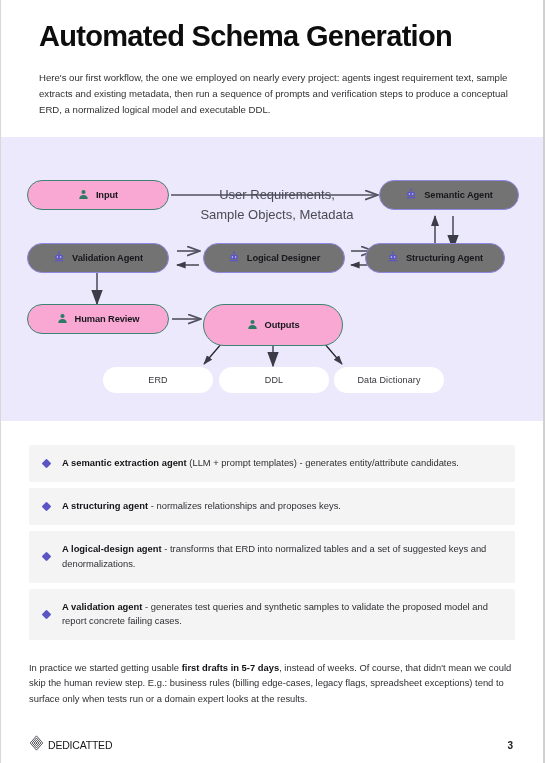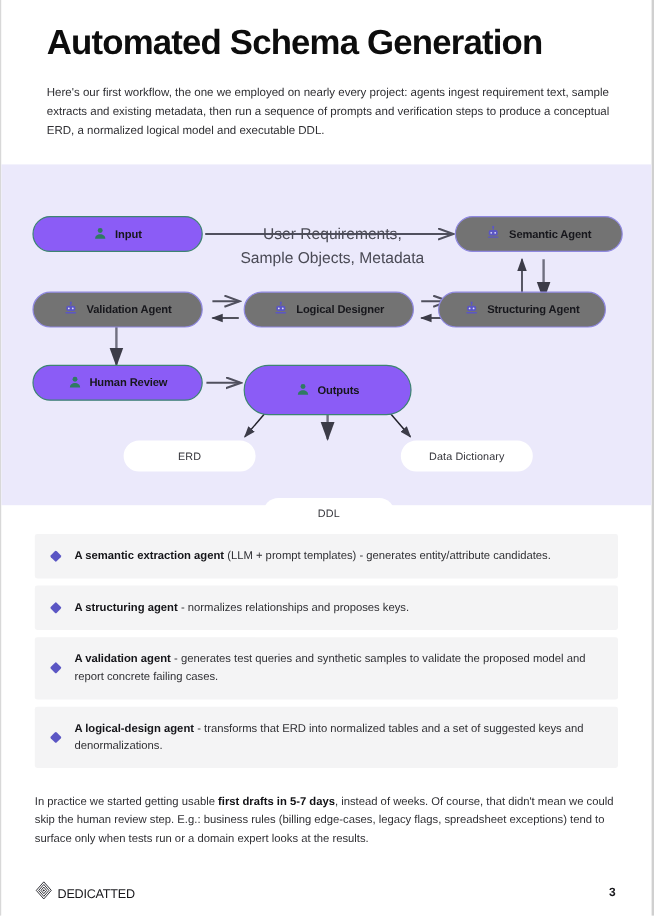--- a/index.html
+++ b/index.html
@@ -66,21 +66,21 @@
     font-weight: 700;
     letter-spacing: -0.1px;
     color: #17171c;
     white-space: nowrap;
   }
   .node.agent {
     background: #737373;
     border: 1.2px solid #8f88e0;
   }
   .node.human {
-    background: #8b5cf6;
+    background: #f9a8d4;
     border: 1.2px solid #3d8472;
   }
   .pill {
     position: absolute;
     display: flex;
     align-items: center;
     justify-content: center;
     background: #ffffff;
     border-radius: 999px;
     font-size: 9px;
@@ -303,21 +303,21 @@
             <circle cx="8" cy="4.4" r="3" fill="#2f7a62"></circle>
             <path d="M1.8 14.4c0-3.5 2.8-5.5 6.2-5.5s6.2 2 6.2 5.5z" fill="#2f7a62"></path>
           </svg>
       </span>
       <span>Outputs</span>
     </div>
 
     <div class="pill" style="left:102px; top:230px; width:110px; height:26px;">
       <span>ERD</span>
     </div>
-    <div class="pill" style="left:218px; top:230px; width:110px; height:26px;margin-top:48px;">
+    <div class="pill" style="left:218px; top:230px; width:110px; height:26px;">
       <span>DDL</span>
     </div>
     <div class="pill" style="left:333px; top:230px; width:110px; height:26px;">
       <span>Data Dictionary</span>
     </div>
 
   </div>
 
   <div class="bullets">
 
@@ -331,28 +331,28 @@
     <div class="brow">
       <span class="diamond"></span>
       <div class="btext">
         <b>A structuring agent</b><span> - normalizes relationships and proposes keys.</span>
       </div>
     </div>
 
     <div class="brow">
       <span class="diamond"></span>
       <div class="btext">
-        <b>A validation agent</b><span> - generates test queries and synthetic samples to validate the proposed model and report concrete failing cases.</span>
+        <b>A logical-design agent</b><span> - transforms that ERD into normalized tables and a set of suggested keys and denormalizations.</span>
       </div>
     </div>
 
     <div class="brow">
       <span class="diamond"></span>
       <div class="btext">
-        <b>A logical-design agent</b><span> - transforms that ERD into normalized tables and a set of suggested keys and denormalizations.</span>
+        <b>A validation agent</b><span> - generates test queries and synthetic samples to validate the proposed model and report concrete failing cases.</span>
       </div>
     </div>
 
   </div>
 
   <div class="outro">
     <span>In practice we started getting usable </span><b>first drafts in 5-7 days</b><span>, instead of weeks. Of course, that didn't mean we could skip the human review step. E.g.: business rules (billing edge-cases, legacy flags, spreadsheet exceptions) tend to surface only when tests run or a domain expert looks at the results.</span>
   </div>
 
   <div class="footer">

